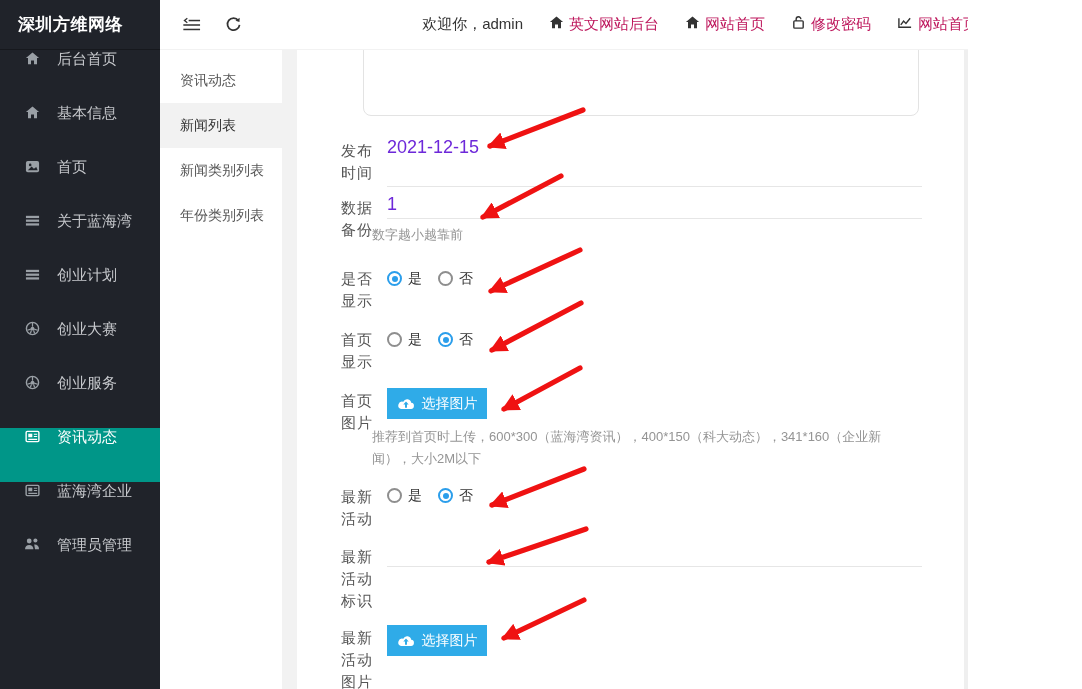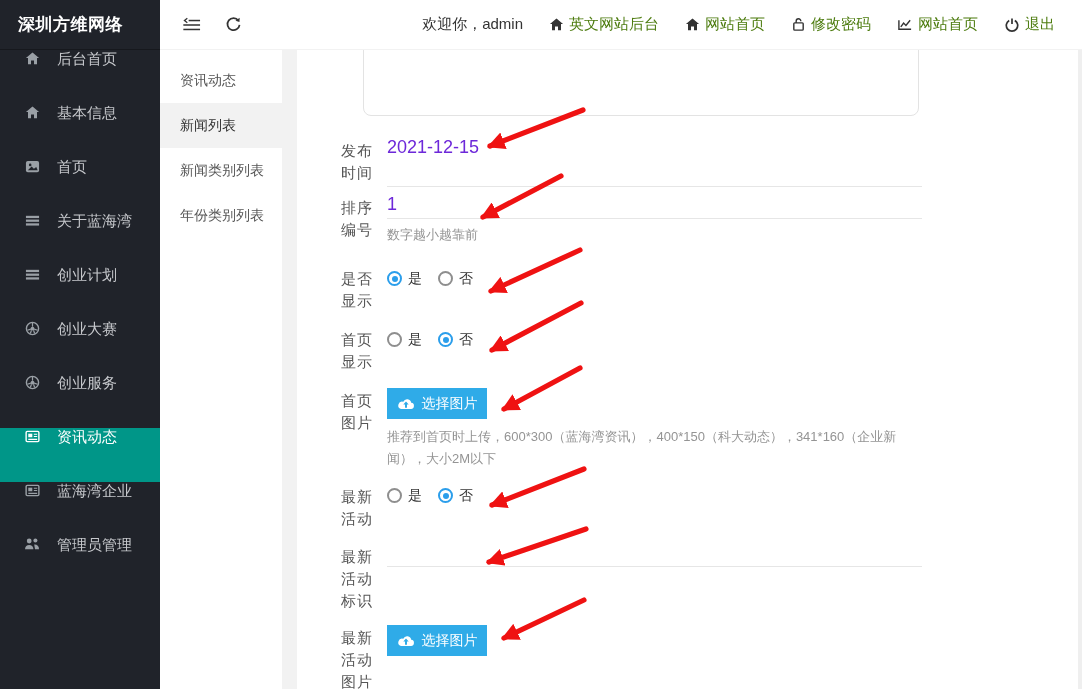--- a/index.html
+++ b/index.html
@@ -1,50 +1,50 @@
 <!DOCTYPE html>
 <html><head>
 <meta charset="utf-8">
 <style>
   html,body{margin:0;padding:0;}
   body{font-family:"Liberation Sans","DejaVu Sans",sans-serif;}
-  .app{position:relative;width:1082px;height:689px;background:#f2f2f2;overflow:hidden;font-size:14px;color:#333;}
+  .app{position:relative;width:968px;height:689px;background:#f2f2f2;overflow:hidden;font-size:14px;color:#333;}
 
   
   .sidebar{position:absolute;left:0;top:0;width:160px;height:689px;background:#20232a;z-index:5;}
   .logo{height:50px;line-height:50px;padding-left:18px;color:#fff;font-size:17px;font-weight:bold;letter-spacing:.5px;border-bottom:1px solid rgba(0,0,0,.3);box-sizing:border-box;}
   .s-item{height:54px;display:flex;align-items:flex-start;padding-left:24px;color:#c6c8cc;font-size:15px;cursor:pointer;}
   .s-item .s-ico{width:16px;height:16px;margin-right:17px;color:#9aa0a6;display:inline-flex;align-items:center;justify-content:center;flex:0 0 16px;}
   .s-item.active{background:#009688;color:#fff;}
   .s-item.active .s-ico{color:#fff;}
 
   
   .topbar{position:absolute;left:160px;top:0;width:922px;height:50px;background:#fff;border-bottom:1px solid #f2f2f2;box-sizing:border-box;display:flex;align-items:center;padding:0 27px 0 22px;z-index:4;}
   .tb-ico{display:inline-flex;align-items:center;justify-content:center;cursor:pointer;color:#333;}
   .tb-collapse{margin-right:24px;}
   .tb-right{margin-left:auto;display:flex;align-items:center;gap:26px;}
-  .tb-link{display:inline-flex;align-items:center;gap:5px;font-size:15px;color:#4d7c0f;cursor:pointer;white-space:nowrap;}
+  .tb-link{display:inline-flex;align-items:flex-start;gap:5px;font-size:15px;color:#be185d;cursor:pointer;white-space:nowrap;}
   .tb-welcome{font-size:15px;color:#333;white-space:nowrap;}
 
   
   .subside{position:absolute;left:160px;top:50px;width:122px;height:639px;background:#fff;z-index:3;padding-top:8px;box-sizing:border-box;}
   .sub-item{height:45px;line-height:45px;padding-left:20px;font-size:14px;color:#565656;cursor:pointer;white-space:nowrap;}
   .sub-item.active{background:#f2f2f2;color:#333;}
 
   
   .content-bg{position:absolute;left:282px;top:50px;right:0;bottom:0;background:#f2f2f2;}
   .scroll-strip{position:absolute;right:0;top:50px;width:4px;bottom:0;background:#efefef;z-index:6;}
   .card{position:absolute;left:297px;top:50px;width:781px;height:639px;background:#fff;overflow:hidden;z-index:2;}
 
   .bigbox{position:absolute;left:66px;top:-40px;width:556px;height:106px;border:1px solid #e3e3e3;border-radius:8px;background:#fff;box-sizing:border-box;}
 
   .flabel{position:absolute;left:44px;width:36px;font-size:15px;color:#565656;line-height:22px;word-break:break-all;letter-spacing:1px;}
   .lval{position:absolute;left:90px;font-size:18px;color:#6d28d9;line-height:20px;}
   .uline{position:absolute;left:90px;width:535px;border-bottom:1px solid #e6e6e6;}
-  .hint{position:absolute;left:90px;width:535px;font-size:13px;color:#949494;line-height:22px;}
+  .hint{position:absolute;left:75px;width:535px;font-size:13px;color:#949494;line-height:22px;}
 
   .rrow{position:absolute;left:90px;display:flex;align-items:center;height:17px;}
   .radio{width:15px;height:15px;border-radius:50%;border:2px solid #8e8e8e;box-sizing:border-box;background:#fff;position:relative;cursor:pointer;flex:0 0 15px;}
   .radio.checked{border-color:#2b9eeb;}
   .radio.checked::after{content:"";position:absolute;left:2.5px;top:2.5px;width:6px;height:6px;border-radius:50%;background:#2b9eeb;}
   .rlab{font-size:14px;color:#333;margin:0 16px 0 6px;cursor:pointer;}
 
   .pick-btn{position:absolute;left:90px;width:100px;height:31px;background:#2fabe8;border:none;border-radius:0;color:#fff;font-size:14px;display:inline-flex;align-items:center;justify-content:center;gap:7px;cursor:pointer;font-family:inherit;}
 
   .arrows{position:absolute;left:0;top:0;width:1082px;height:689px;z-index:9;pointer-events:none;}
@@ -229,21 +229,21 @@
   <div class="scroll-strip"></div>
 
   <div class="card">
 
     <div class="bigbox"></div>
 
     <div class="flabel" style="top:90px">发布时间</div>
     <div class="uline" style="top:136px"></div>
     <div class="lval" style="top:87px">2021-12-15</div>
 
-    <div class="flabel" style="top:147px">排序编号</div>
+    <div class="flabel" style="top:147px">数据备份</div>
     <div class="uline" style="top:145px;height:23px"></div>
     <div class="lval" style="top:144px">1</div>
     <div class="hint" style="top:174px">数字越小越靠前</div>
 
     <div class="flabel" style="top:218px">是否显示</div>
     <div class="rrow" style="top:220px">
       <span class="radio checked"></span>
       <span class="rlab">是</span>
       <span class="radio"></span>
       <span class="rlab">否</span>

